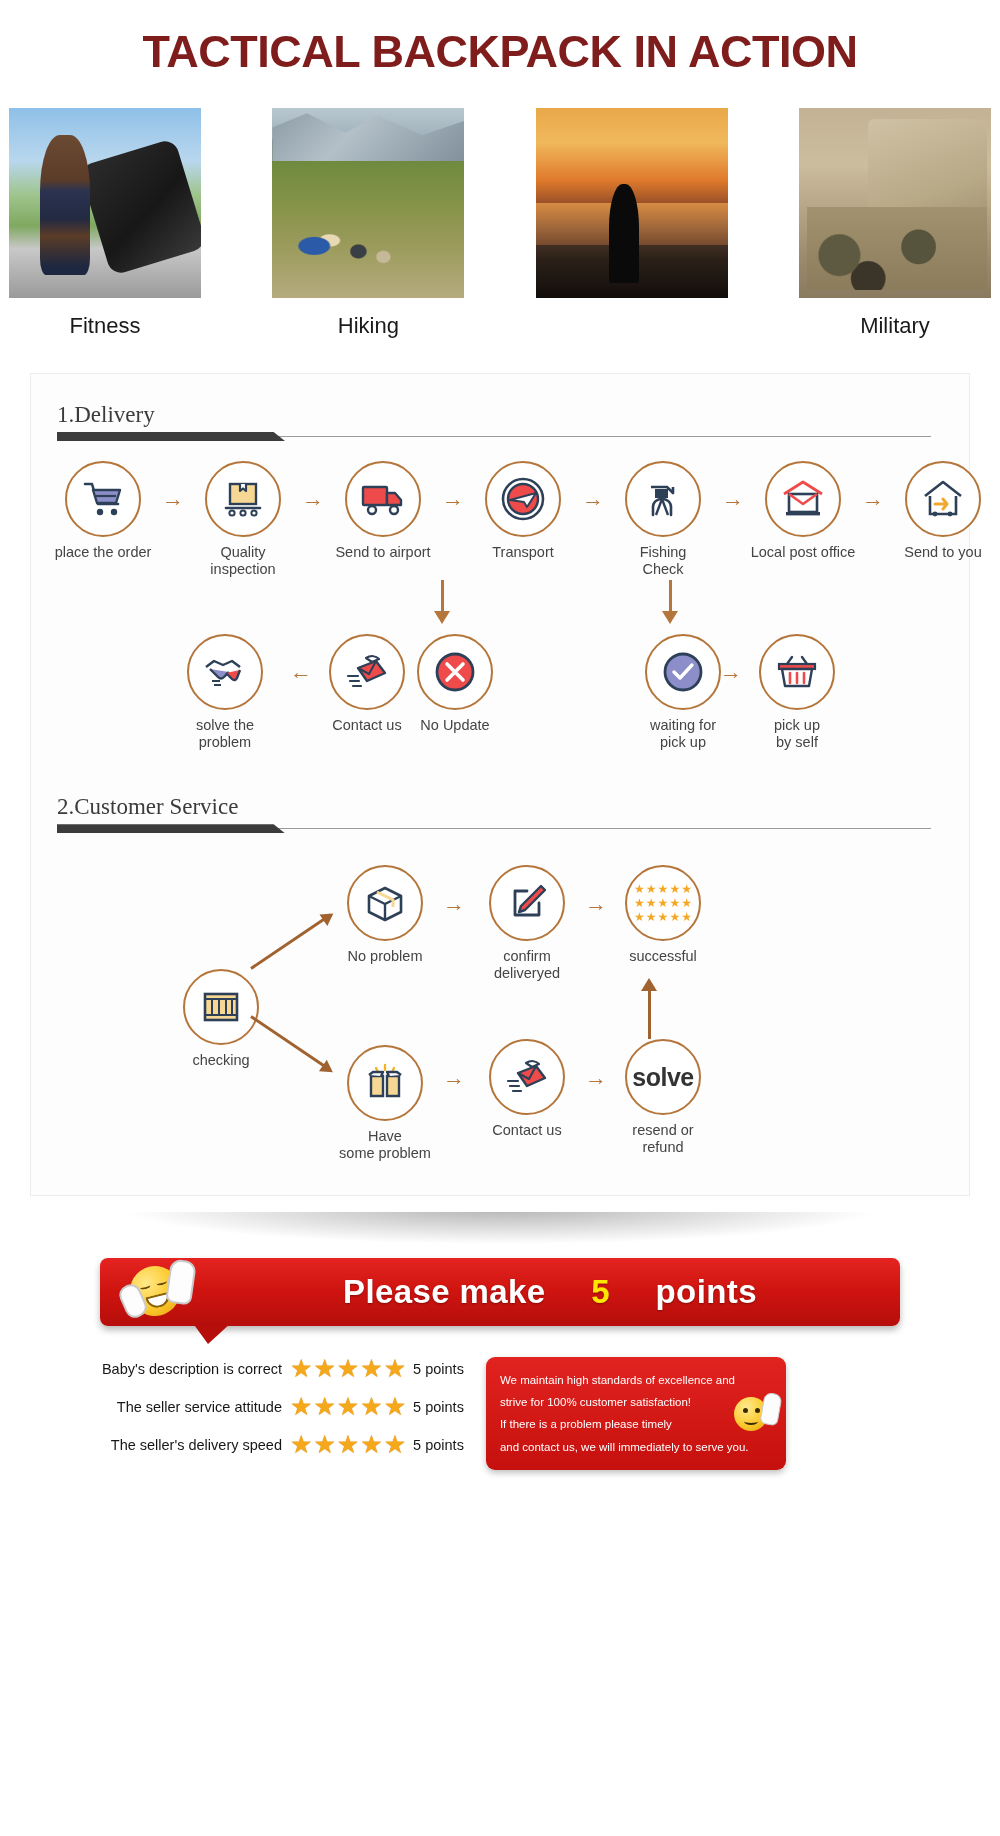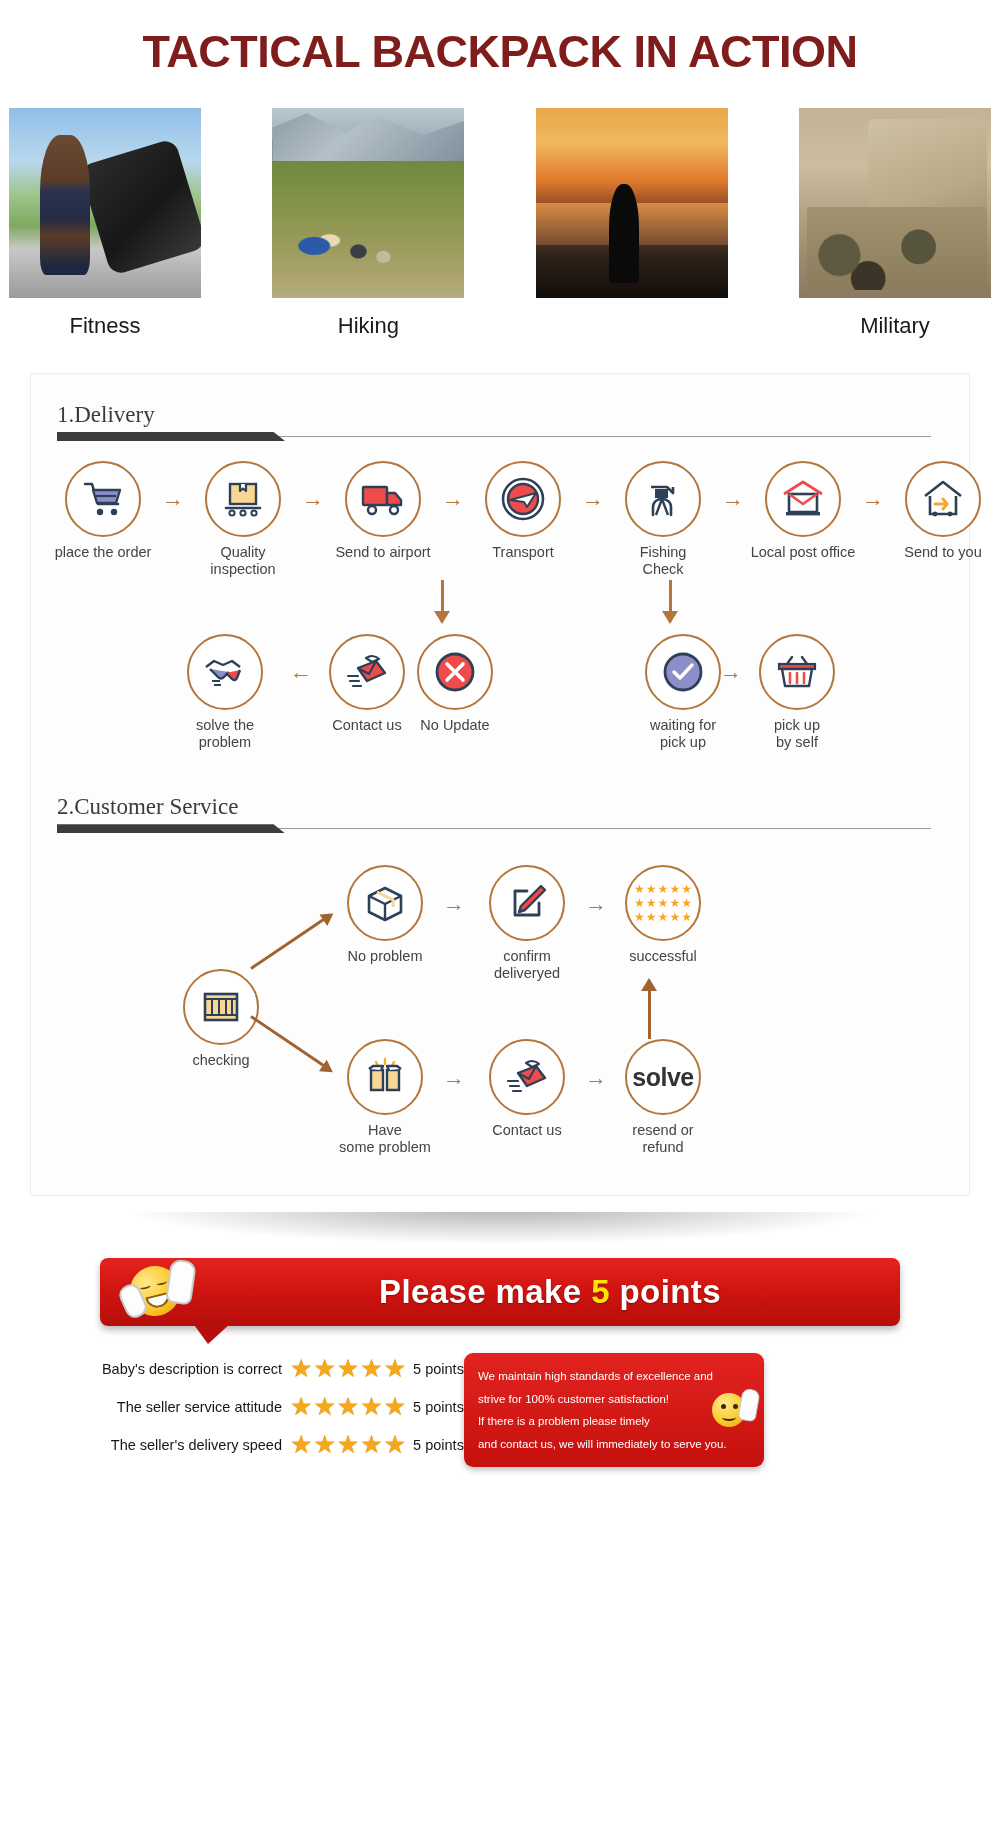--- a/index.html
+++ b/index.html
@@ -266,20 +266,21 @@
   }
   .banner-text {
     position: absolute; left: 0; top: 0;
     width: 100%; height: 68px;
     display: flex; align-items: center; justify-content: center;
     padding-left: 100px;
     font-size: 33px; font-weight: bold; color: #ffffff;
     letter-spacing: 0.4px;
     white-space: pre;
     text-shadow: 0 1px 2px rgba(0,0,0,.35);
+    gap: 36px;
   }
   .banner-text .hl { color: #ffe500; }
   .emoji-thumb {
     position: absolute; left: 22px; top: 2px;
     width: 74px; height: 66px;
   }
   .emoji-ball {
     position: absolute; left: 8px; top: 6px;
     width: 50px; height: 50px; border-radius: 50%;
     background: radial-gradient(circle at 36% 30%, #ffe98a 0%, #fdcb30 52%, #e8a00c 100%);
@@ -300,21 +301,21 @@
     transform: rotate(8deg);
   }
   .thumb-hand2 {
     position: absolute; left: 0px; top: 24px;
     width: 22px; height: 34px;
     background: #fdfdfd; border: 2px solid #c9c9c9;
     border-radius: 10px;
     transform: rotate(-24deg);
   }
 
-  .rating-body { display: flex; align-items: center; }
+  .rating-body { display: flex; gap: 22px; align-items: flex-end; }
   .rating-rows { padding-top: 6px; }
   .rating-row {
     display: flex; align-items: center;
     margin-bottom: 13px;
   }
   .rr-label {
     font-size: 14.5px; color: #171717;
     text-align: right; width: 190px;
     padding-right: 8px;
   }
@@ -638,21 +639,21 @@
             <span>★</span>
             <span>★</span>
             <span>★</span>
         </div>
       </div>
       <div class="node-label">successful</div>
     </div>
 
     <div class="cs-uparrow" style="left:603px;top:150px;height:50px;"></div>
 
-    <div class="node" style="left:288px;top:200px;">
+    <div class="node" style="left:288px;top:206px;">
       <div class="circ">
         <svg width="44" height="42" viewBox="0 0 44 42">
           <path d="M22 3v5M13 6l2 4M31 6l-2 4" stroke="#f0b429" stroke-width="2.4" stroke-linecap="round"></path>
           <path d="M8 14h12v20H8zM24 14h12v20H24z" fill="#f7d794" stroke="#2e4057" stroke-width="2.4"></path>
           <path d="M6 13l4-3h10l-2 4M38 13l-4-3H24l2 4" fill="#fff" stroke="#2e4057" stroke-width="2.4" stroke-linejoin="round"></path>
         </svg>
       </div>
       <div class="node-label">Have
 some problem</div>
     </div>

